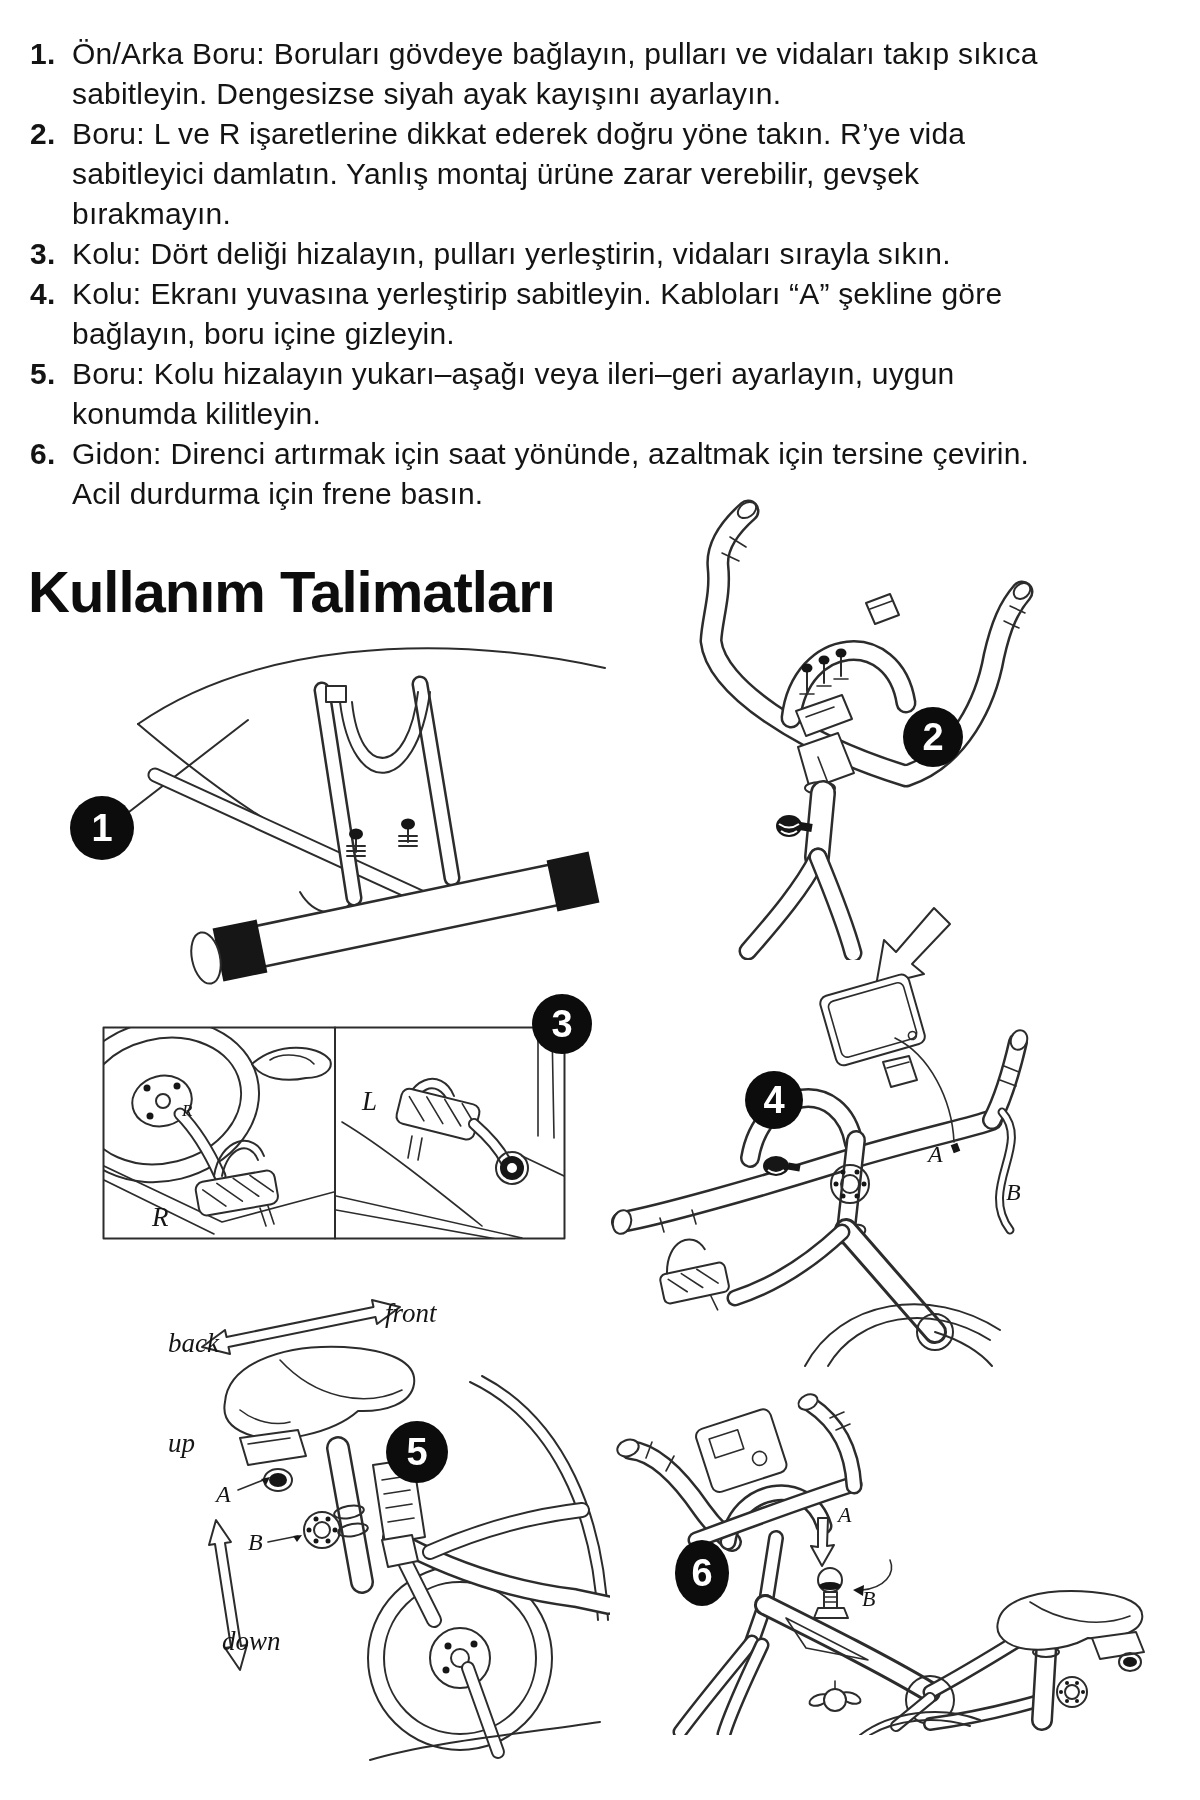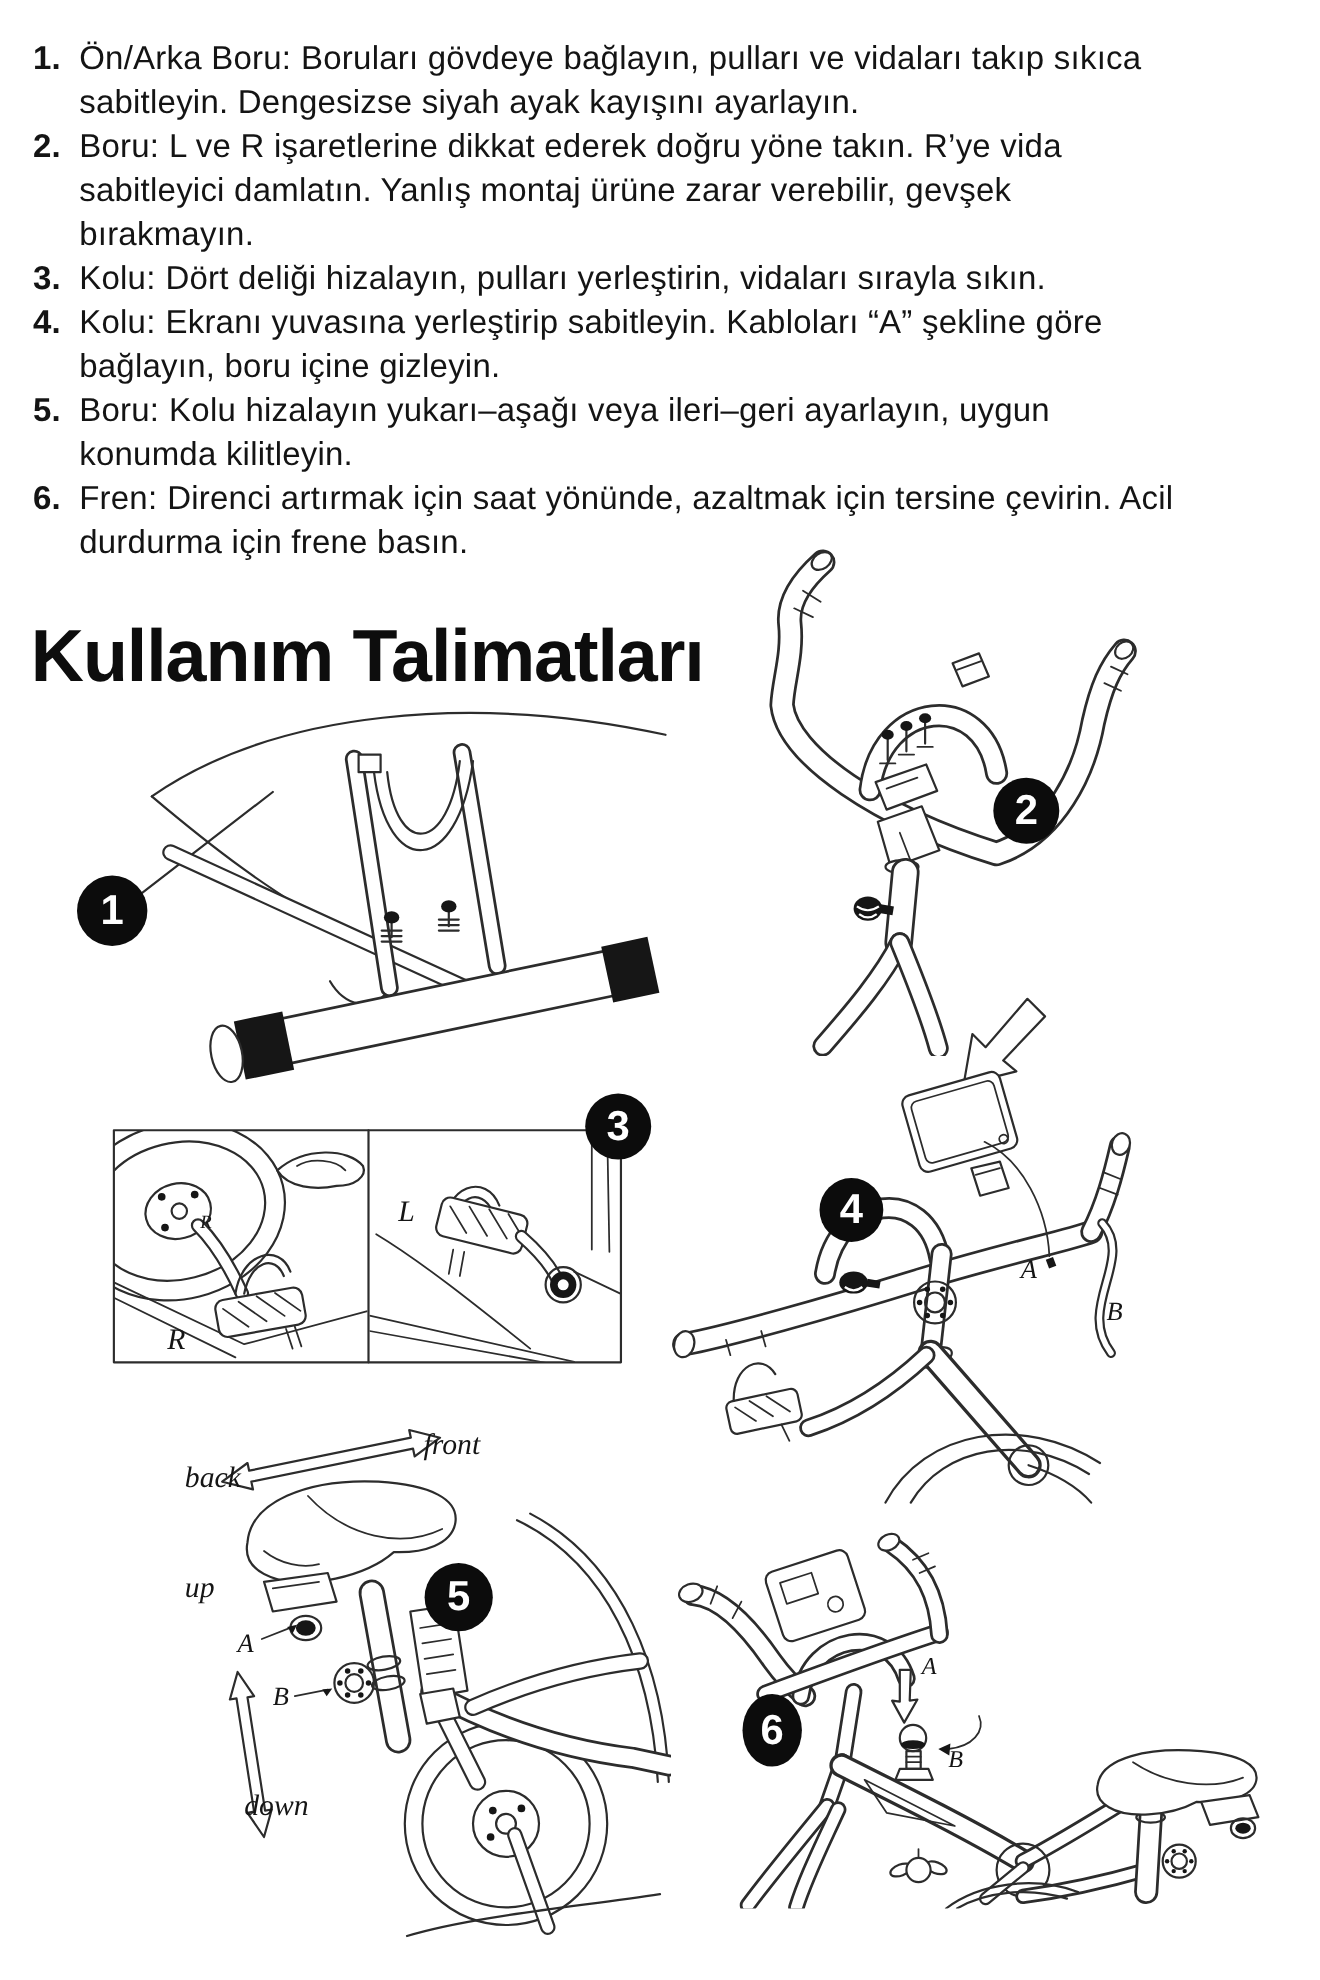--- a/index.html
+++ b/index.html
@@ -5,21 +5,21 @@
   html,body{margin:0;padding:0;background:#e8e8e8;}
   .page{position:relative;width:1200px;height:1800px;background:#ffffff;overflow:hidden;
         font-family:"Liberation Sans",sans-serif;color:#141414;}
   
   .steps{position:absolute;left:30px;top:34px;width:1110px;}
   .step{position:relative;padding-left:42px;font-size:30px;line-height:40px;max-width:1000px;letter-spacing:0.2px;}
   .step.wide{max-width:1100px;}
   .step .num{position:absolute;left:0;top:0;font-weight:700;}
   .step .term{font-weight:400;margin-right:0.30em;}
   
-  .heading{position:absolute;left:28px;top:558px;font-size:67px;font-weight:700;letter-spacing:-1px;color:#0d0d0d;}
+  .heading{position:absolute;left:28px;top:558px;font-size:58px;font-weight:700;letter-spacing:-1px;color:#0d0d0d;}
   
   .badge{position:absolute;background:#0c0c0c;color:#ffffff;border-radius:50%;
          display:flex;align-items:center;justify-content:center;
          font-weight:700;font-size:38px;line-height:1;}
   
   .fig{position:absolute;}
   .ln{fill:none;stroke:#2c2c2c;stroke-width:2;stroke-linecap:round;stroke-linejoin:round;}
   .lnt{fill:none;stroke:#2c2c2c;stroke-width:1.6;stroke-linecap:round;stroke-linejoin:round;}
   .lnw{fill:#ffffff;stroke:#2c2c2c;stroke-width:2;stroke-linejoin:round;}
   .to{fill:none;stroke:#2c2c2c;stroke-linecap:round;stroke-linejoin:round;}
@@ -42,21 +42,21 @@
     <div class="step wide">
       <span class="num">3.</span><span class="term">Kolu:</span><span>Dört deliği hizalayın, pulları yerleştirin, vidaları sırayla sıkın.</span>
     </div>
     <div class="step">
       <span class="num">4.</span><span class="term">Kolu:</span><span>Ekranı yuvasına yerleştirip sabitleyin. Kabloları “A” şekline göre bağlayın, boru içine gizleyin.</span>
     </div>
     <div class="step">
       <span class="num">5.</span><span class="term">Boru:</span><span>Kolu hizalayın yukarı–aşağı veya ileri–geri ayarlayın, uygun konumda kilitleyin.</span>
     </div>
     <div class="step">
-      <span class="num">6.</span><span class="term">Fren:</span><span>Direnci artırmak için saat yönünde, azaltmak için tersine çevirin. Acil durdurma için frene basın.</span>
+      <span class="num">6.</span><span class="term">Gidon:</span><span>Direnci artırmak için saat yönünde, azaltmak için tersine çevirin. Acil durdurma için frene basın.</span>
     </div>
   </div>
 
   <div class="heading">Kullanım Talimatları</div>
 
   <svg class="fig" style="left:100px;top:640px;" width="520" height="380" viewBox="0 0 520 380">
     <path class="ln" d="M16,182 L148,80"></path>
     <path class="ln" d="M38,84 C150,6 330,-10 505,28"></path>
     <path class="ln" d="M38,84 C90,128 150,175 210,205"></path>
     <g>

